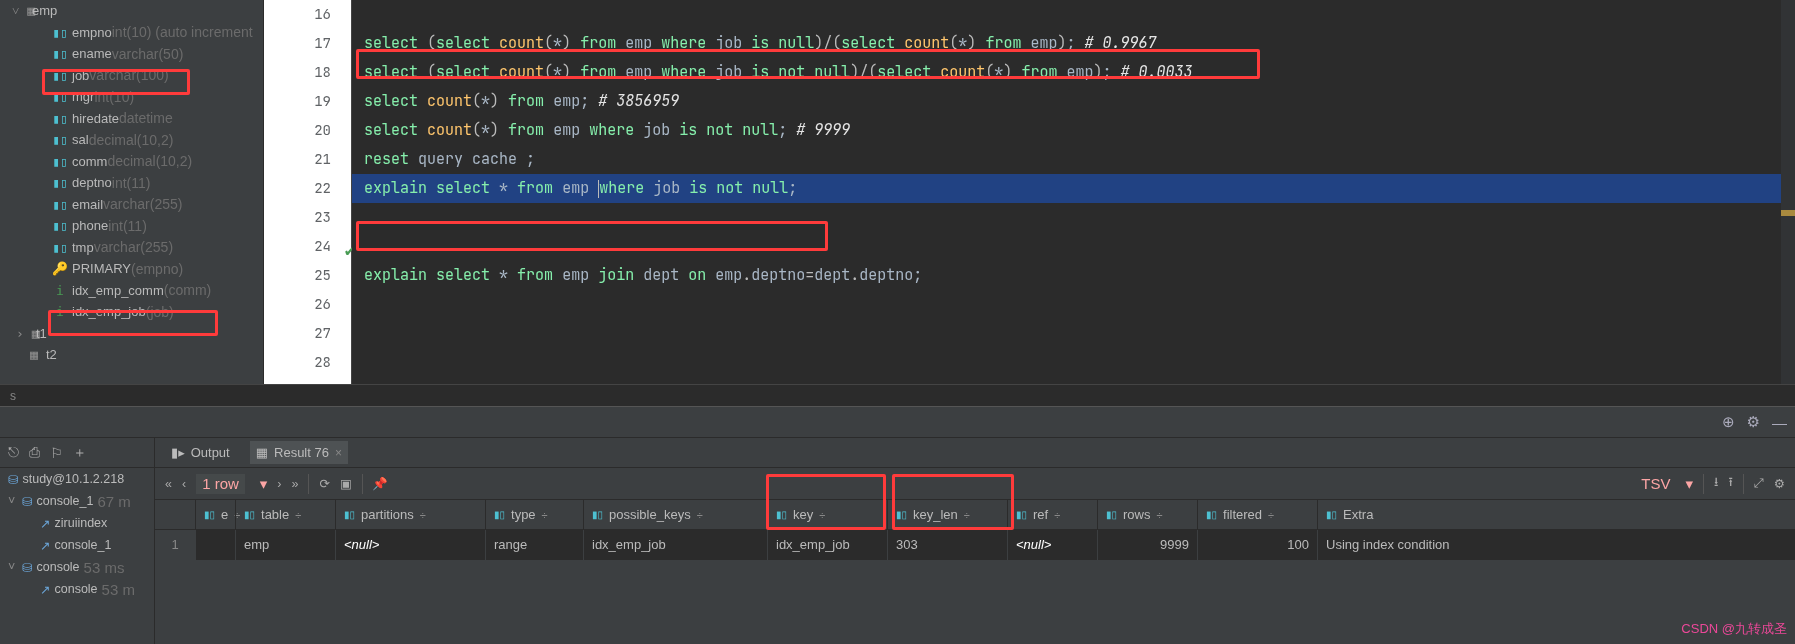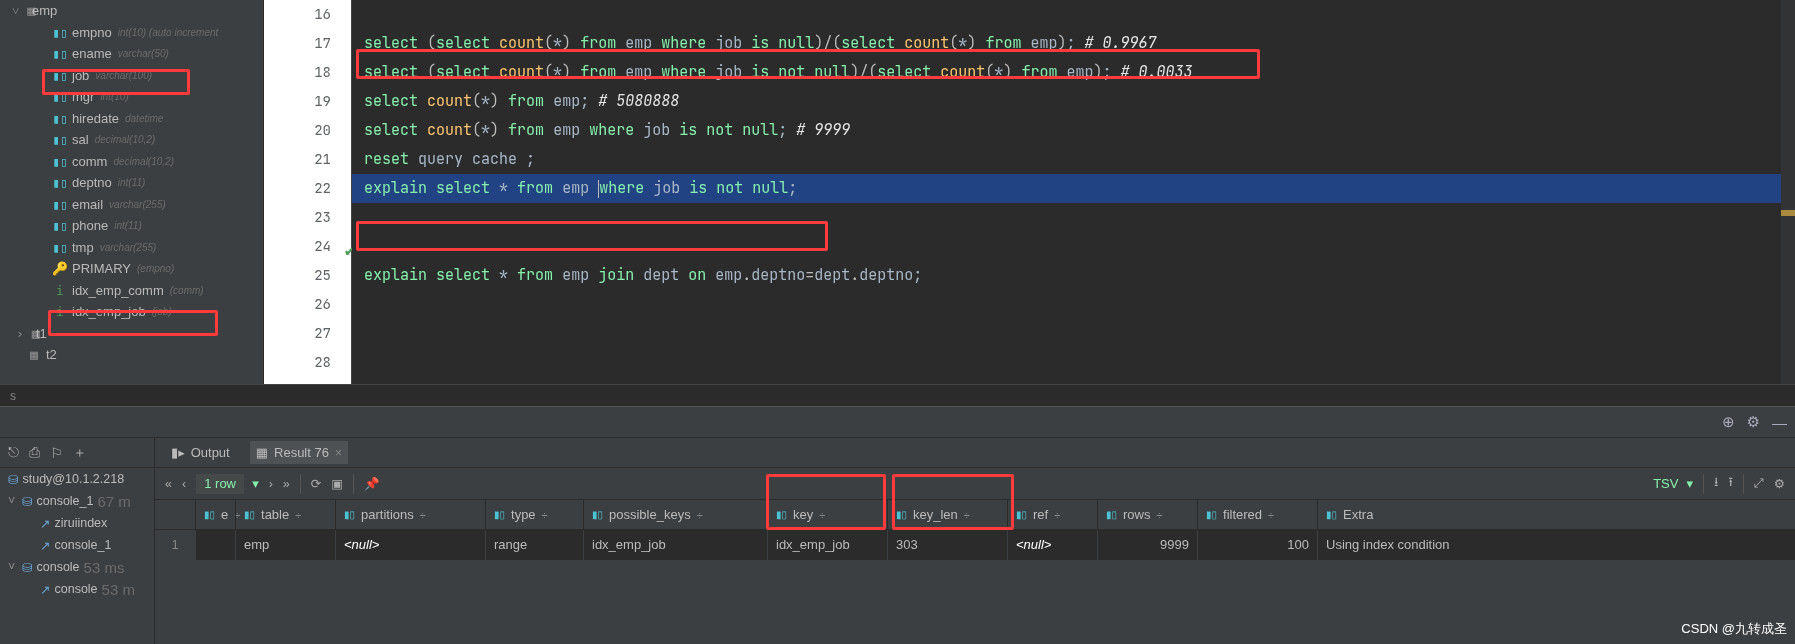--- a/index.html
+++ b/index.html
@@ -2,21 +2,21 @@
 <html><head>
 <meta charset="utf-8">
 <style>
   * { box-sizing: border-box; margin: 0; padding: 0; }
   body { font-family: "Segoe UI", "Microsoft YaHei", sans-serif; font-size: 13px; background:#2b2b2b; color:#bbb; width:1795px; height:644px; overflow:hidden; position:relative;}
   .root { display:flex; flex-direction:column; height:644px; width:1795px;}
   .top-area { display:flex; height:384px; }
   .db-tree { width:264px; background:#3c3f41; border-right:1px solid #2b2b2b; overflow:hidden;}
   .tree-row { display:flex; align-items:center; height:21.5px; padding-left:10px; white-space:nowrap; font-size:13px;}
   .tree-row .icon { width:16px; text-align:center; margin-right:4px; font-family:monospace;}
-  .tree-row .meta { color:#6b6b6b; margin-left:6px; font-size:10px;font-style:italic;}
+  .tree-row .meta { color:#6b6b6b; font-size:14px;}
   .tree-row .name { color:#bababa; }
   .tree-row.col .icon { color:#4dc0d1;}
   .tree-row.key .icon { color:#e3a13b;}
   .tree-row.idx .icon { color:#499c54;}
   .tree-row.tbl .icon { color:#8a8a8a;}
   .redbox { position:absolute; border:3px solid #ff3b3b; pointer-events:none; border-radius:2px;}
   .gutter { width:88px; background:#ffffff; border-right:1px solid #444; text-align:right; padding-top:0px;}
   .gline { height:29px; line-height:29px; color:#606366; font-size:14px; padding-right:20px; font-family:"JetBrains Mono",Consolas,monospace; position:relative;}
   .gline .check { position:absolute; right:-4px; top:4px; color:#499c54; font-size:17px;}
   .code { flex:1; background:#2b2b2b; font-family:"JetBrains Mono",Consolas,monospace; font-size:15px; position:relative;}
@@ -46,39 +46,39 @@
   .lc-ic { color:#6ba5d7;}
 
   .rightcol { flex:1; display:flex; flex-direction:column;}
   .tabs-row { height:30px; border-bottom:1px solid #2b2b2b; display:flex; align-items:center; padding-left:10px; gap:14px;}
   .tab { display:flex; align-items:center; gap:6px; color:#bbb; font-size:13px; padding:4px 6px;}
   .tab.sel { background:#4e5254;}
   .tab .x { color:#888; font-size:12px;}
   .tool-row { height:32px; border-bottom:1px solid #2b2b2b; display:flex; align-items:center; padding:0 10px; gap:10px; color:#aaa; font-size:12.5px; justify-content:space-between;}
   .tool-row .leftsec, .tool-row .rightsec { display:flex; align-items:center; gap:10px;}
   .tool-row .sep { width:1px; height:20px; background:#555;}
-  .rowbox { display:flex; align-items:center; gap:8px; font-size:13px; color:#86efac;}
+  .rowbox { display:flex; align-items:center; gap:15px; font-size:15px; color:#fca5a5;}
   .rowbox .input { background:#45494a; padding:0 6px; height:20px; line-height:20px; min-width:48px; text-align:center;}
 
   .grid-head { height:30px; display:flex; align-items:center; background:#3c3f41; border-bottom:1px solid #2b2b2b;}
   .grid-head .cell0 { width:40px; text-align:center; color:#888;}
   .grid-head .cell { flex:0 0 auto; padding:0 8px; color:#bbb; display:flex; align-items:center; gap:6px; border-left:1px solid #2b2b2b; height:100%;}
   .grid-head .cell .cicon { color:#4dc0d1; font-size:10px;}
   .grid-head .cell .sort { color:#888; font-size:11px;}
   .grid-row { height:30px; display:flex; align-items:center; background:#2b2b2b;}
   .grid-row .cell0 { width:40px; text-align:center; color:#888; background:#3c3f41; height:100%; line-height:30px;}
   .grid-row .cell { flex:0 0 auto; padding:0 8px; border-left:1px solid #3c3f41; height:100%; line-height:30px; color:#bbb;}
   .grid-row .cell.null { color:#ffffff; font-style:italic;}
   .grid-row .cell.num { text-align:right;}
 
   .w-e{width:40px;} .w-table{width:100px;} .w-part{width:150px;} .w-type{width:98px;}
   .w-pk{width:184px;} .w-key{width:120px;} .w-kl{width:120px;} .w-ref{width:90px;}
   .w-rows{width:100px;} .w-filt{width:120px;} .w-extra{width:300px;}
   
-  .watermark { position:absolute; right:8px; bottom:6px; color:#ffffff; font-size:13px;}
+  .watermark { position:absolute; right:8px; bottom:6px; color:#ec4899; font-size:13px;}
 </style>
 </head>
 <body>
 
 <div class="root">
  <div class="top-area">
 
   <div class="db-tree">
     <div class="tree-row tbl" style="padding-left:12px;">
           <span class="icon">˅ ▦</span>
@@ -177,21 +177,21 @@
     <div class="gline">25</div>
         <div class="gline">26</div>
     <div class="gline">27</div>
         <div class="gline">28</div>
   </div>
 
   <div class="code">
     <div class="cline"></div>
     <div class="cline"><span class="kw">select</span> (<span class="kw">select</span> <span class="fn">count</span>(<span class="op">*</span>) <span class="kw">from</span> <span class="id">emp</span> <span class="kw">where</span> <span class="id">job</span> <span class="kw">is null</span>)/(<span class="kw">select</span> <span class="fn">count</span>(<span class="op">*</span>) <span class="kw">from</span> <span class="id">emp</span>)<span class="pu">;</span> <span class="cm"># 0.9967</span></div>
     <div class="cline"><span class="kw">select</span> (<span class="kw">select</span> <span class="fn">count</span>(<span class="op">*</span>) <span class="kw">from</span> <span class="id">emp</span> <span class="kw">where</span> <span class="id">job</span> <span class="kw">is not null</span>)/(<span class="kw">select</span> <span class="fn">count</span>(<span class="op">*</span>) <span class="kw">from</span> <span class="id">emp</span>)<span class="pu">;</span> <span class="cm"># 0.0033</span></div>
-    <div class="cline"><span class="kw">select</span> <span class="fn">count</span>(<span class="op">*</span>) <span class="kw">from</span> <span class="id">emp</span><span class="pu">;</span> <span class="cm"># 5080888</span></div>
+    <div class="cline"><span class="kw">select</span> <span class="fn">count</span>(<span class="op">*</span>) <span class="kw">from</span> <span class="id">emp</span><span class="pu">;</span> <span class="cm"># 3856959</span></div>
     <div class="cline"><span class="kw">select</span> <span class="fn">count</span>(<span class="op">*</span>) <span class="kw">from</span> <span class="id">emp</span> <span class="kw">where</span> <span class="id">job</span> <span class="kw">is not null</span><span class="pu">;</span> <span class="cm"># 9999</span></div>
     <div class="cline"><span class="kw">reset</span> <span class="id">query</span> <span class="id">cache</span> <span class="pu">;</span></div>
     <div class="cline hl"><span class="kw">explain</span> <span class="kw">select</span> <span class="op">*</span> <span class="kw">from</span> <span class="id">emp</span> <span class="cursor"></span><span class="kw">where</span> <span class="id">job</span> <span class="kw">is not null</span><span class="pu">;</span></div>
     <div class="cline"></div>
     <div class="cline"></div>
     <div class="cline"><span class="kw">explain</span> <span class="kw">select</span> <span class="op">*</span> <span class="kw">from</span> <span class="id">emp</span> <span class="kw">join</span> <span class="id">dept</span> <span class="kw">on</span> <span class="id">emp</span>.<span class="id">deptno</span>=<span class="id">dept</span>.<span class="id">deptno</span><span class="pu">;</span></div>
     <div class="cline"></div>
   </div>
   <div class="code-right-gutter">
         <div class="rg-mark"></div>

